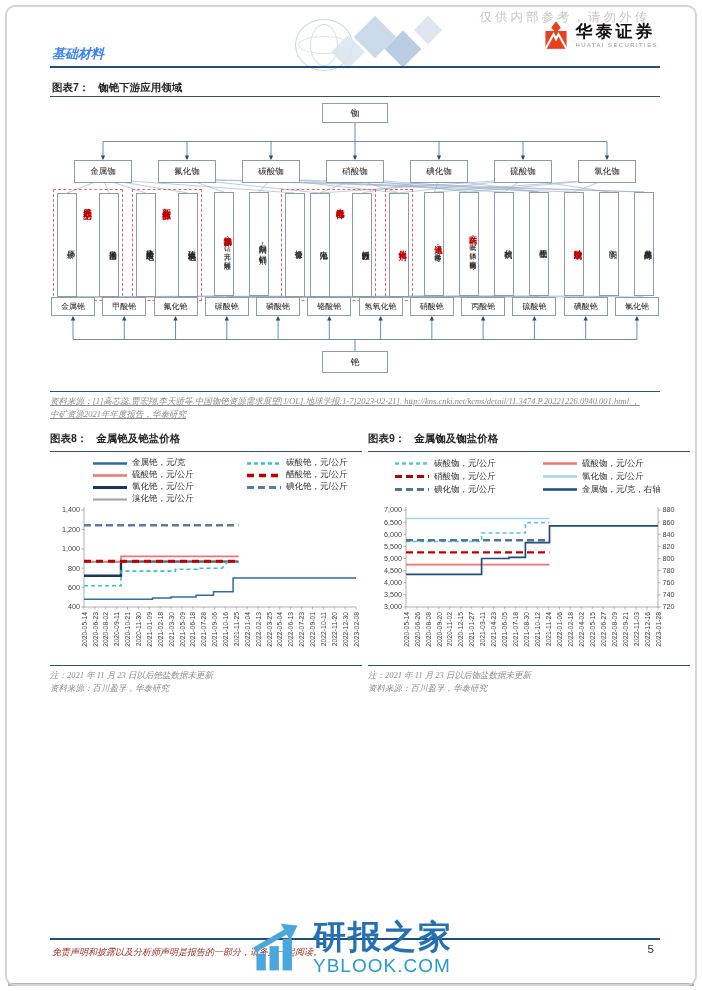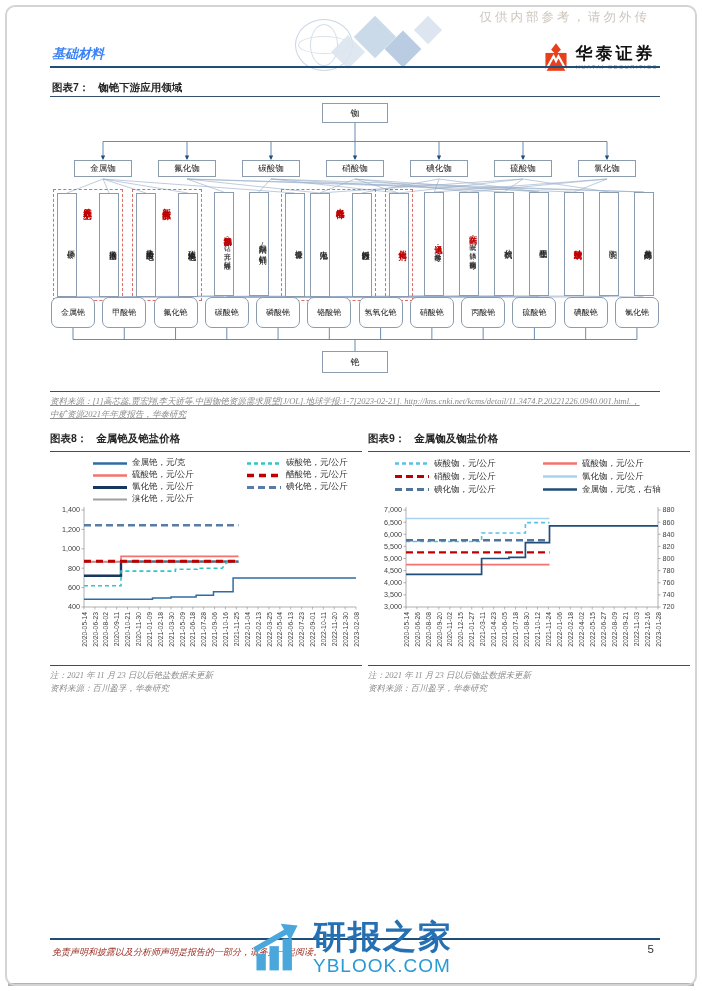--- a/index.html
+++ b/index.html
@@ -16,50 +16,50 @@
   .art-circle{position:absolute;left:55px;top:5px;width:56px;height:50px;border:1px solid #c4d2e1;border-radius:50%;opacity:.9;}
   .art-circle .m1{position:absolute;inset:4px 14px;border:1px solid #cdd9e6;border-radius:50%;}
   .art-circle .m2{position:absolute;inset:16px 2px;border:1px solid #d4dfe9;border-radius:50%;}
   .diamond{position:absolute;transform:rotate(45deg);}
   .d1{left:120px;top:8px;width:30px;height:30px;background:#a9c1da;opacity:.6;}
   .d2{left:150px;top:22px;width:26px;height:26px;background:#7fa3c9;opacity:.55;}
   .d3{left:96px;top:26px;width:24px;height:24px;background:#dbe4ee;opacity:.9;}
   .d4{left:178px;top:6px;width:20px;height:20px;background:#c6d6e6;opacity:.6;}
   .category{position:absolute;left:52px;top:45px;font-size:13px;font-weight:bold;font-style:italic;
             color:#3b82f6;font-family:"Liberation Serif",serif;z-index:2;}
-  .logo{position:absolute;right:44px;top:43px;display:flex;align-items:center;gap:6px;z-index:2;}
+  .logo{position:absolute;right:44px;top:21px;display:flex;align-items:center;gap:6px;z-index:2;}
   .logo-text{display:flex;flex-direction:column;}
   .logo-cn{font-size:17px;font-weight:bold;color:#111;letter-spacing:3px;line-height:1;}
   .logo-en{font-size:6px;color:#999;letter-spacing:1.4px;margin-top:2px;}
   .header-rule{position:absolute;left:50px;right:42px;top:66px;height:2px;background:#1f4e79;z-index:2;}
 
   
   .fig-title{position:absolute;left:52px;top:81px;font-size:10.5px;font-weight:bold;color:#262626;z-index:2;}
   .fig-title .lbl{margin-right:9px;}
   .fig7-underline{position:absolute;left:50px;right:42px;top:96px;border-top:1px solid #35506d;z-index:2;}
   .diagram{position:absolute;left:50px;top:101px;width:610px;height:288px;z-index:2;}
   #diagram-svg{position:absolute;left:0;top:0;z-index:0;}
   .drow{position:absolute;left:0;right:0;display:flex;justify-content:space-between;z-index:1;}
   .dbox,.dnode{border:1px solid #8b9cae;background:#fff;display:flex;align-items:center;justify-content:center;color:#222;box-sizing:border-box;}
   .node-top{position:absolute;left:50%;transform:translateX(-50%);top:2px;width:66px;height:20px;font-size:9px;z-index:1;}
   .node-bottom{position:absolute;left:50%;transform:translateX(-50%);top:250px;width:66px;height:22px;font-size:9px;z-index:1;}
   .rb-row{top:59px;left:24px;right:24px;}
-  .rb-row .dnode{width:58px;height:17px;font-size:8.5px;}
+  .rb-row .dnode{width:58px;height:23px;font-size:8.5px;}
   .app-row{top:88px;left:3px;right:3px;align-items:flex-start;}
   .agroup{display:flex;gap:5px;padding:3px 3px;}
   .agroup.dashed{border:1px dashed #dd6b66;}
   .vbox{writing-mode:vertical-rl;text-orientation:upright;border:1px solid #8b9cae;background:#fff;
         height:96px;min-width:16px;font-size:8px;line-height:10px;padding:3px 1px;text-align:center;
         letter-spacing:0.5px;color:#222;box-sizing:content-box;}
   .vbox .red{color:#c00000;font-weight:bold;}
   .vbox .ann{font-size:6.8px;color:#333;}
   .vlabel{writing-mode:vertical-rl;text-orientation:upright;color:#c00000;font-weight:bold;font-size:8.5px;
           letter-spacing:1px;padding-top:8px;}
   .cs-row{top:196px;left:1px;right:1px;}
-  .cs-row .dnode{min-width:44px;height:31px;font-size:8px;padding:0 2px;border-radius:7px;}
+  .cs-row .dnode{min-width:44px;height:19px;font-size:8px;padding:0 2px;}
   .fig-source{position:absolute;left:50px;right:42px;top:391px;border-top:1px solid #35506d;padding-top:3px;
               font-size:8.5px;font-style:italic;color:#8c8c8c;font-family:"Liberation Serif",serif;line-height:1.5;z-index:2;text-decoration:underline;}
 
   
   .chart-block{position:absolute;top:432px;z-index:2;}
   #chart8-block{left:50px;width:312px;}
   #chart9-block{left:368px;width:322px;}
   .chart-title{font-size:10.5px;font-weight:bold;color:#262626;border-bottom:1px solid #35506d;padding-bottom:5px;}
   .chart-title .lbl{margin-right:9px;}
   .legend{margin-top:5px;height:48px;display:grid;grid-auto-flow:column;column-gap:6px;}

